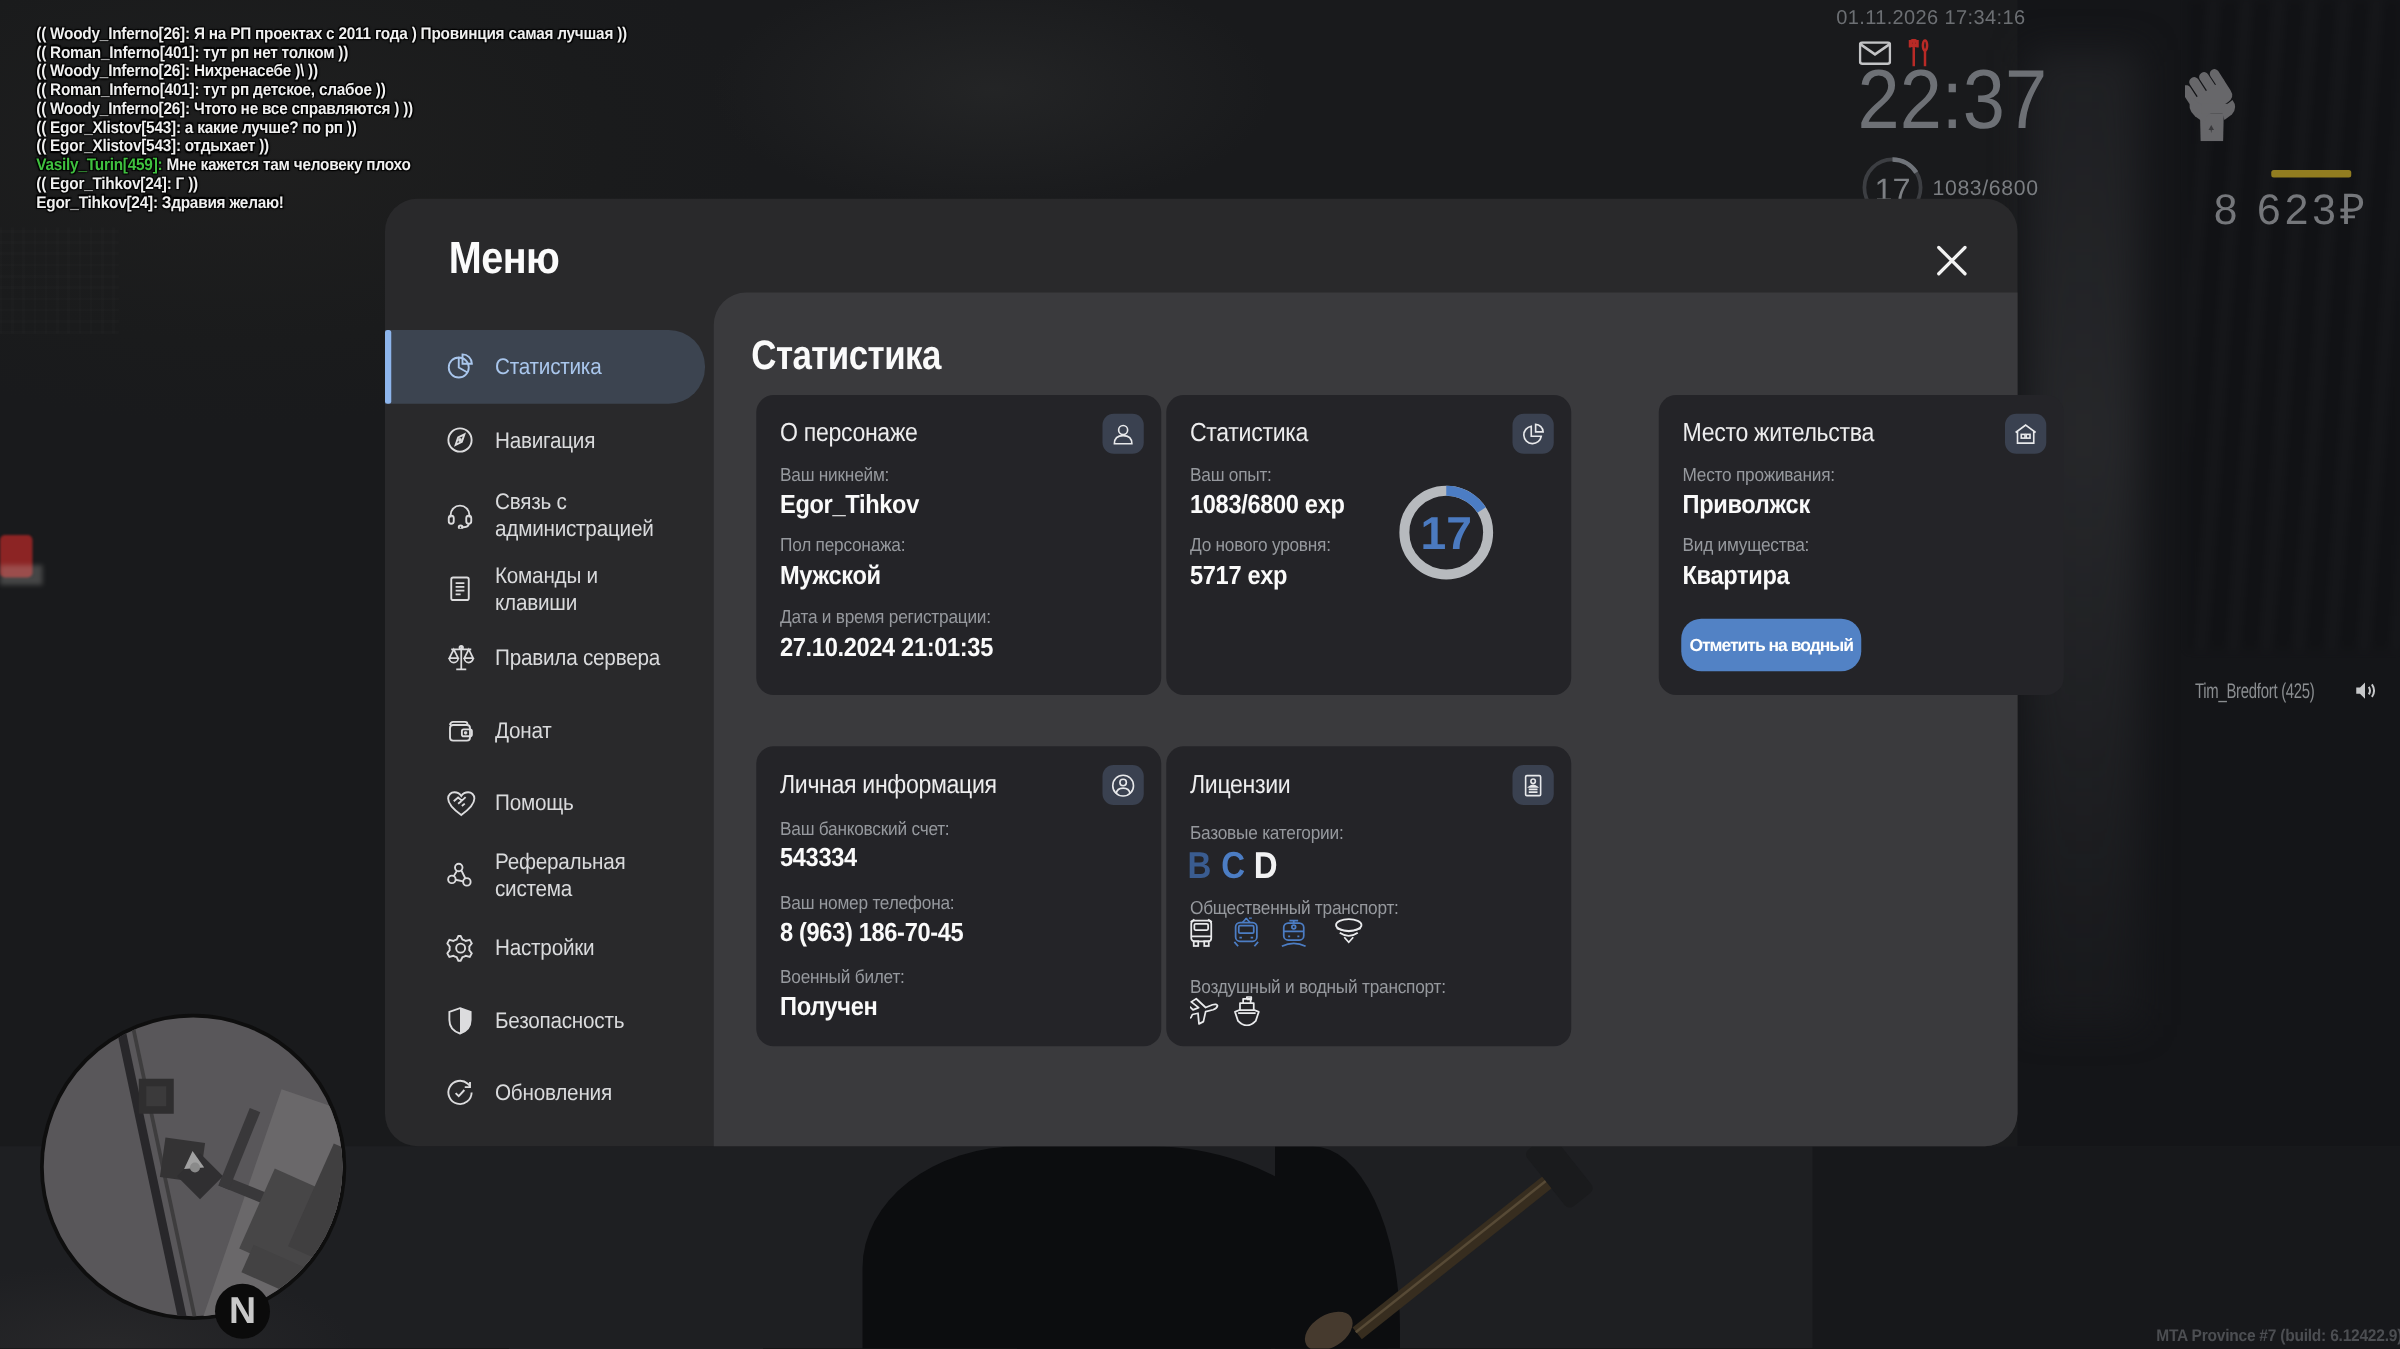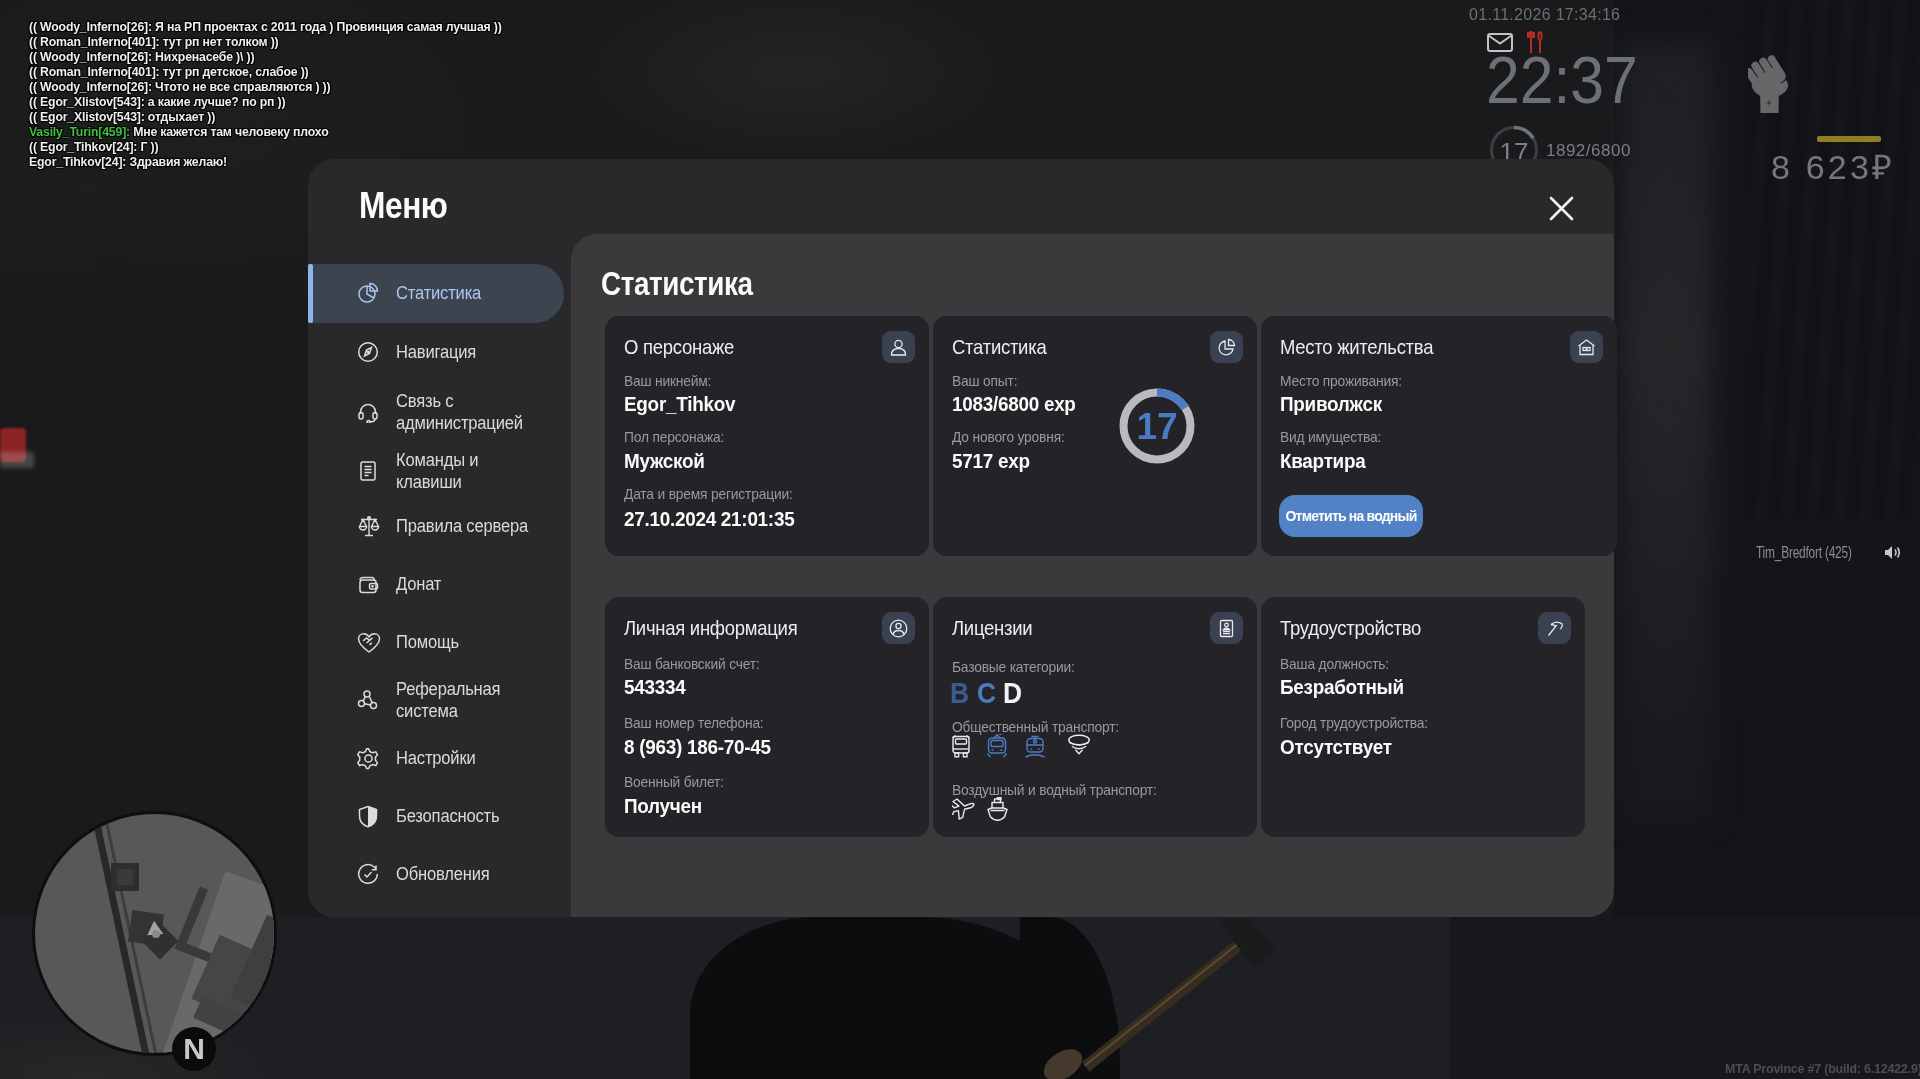--- a/index.html
+++ b/index.html
@@ -163,21 +163,21 @@
   <svg class="abs" style="left:1526px;top:31px" width="19" height="23" viewBox="0 0 19 23">
     <path d="M5 1 v6 M2 1 v6 M8 1 v6 M5 6 v16 M5 6 c-3 0 -3 -5 0 -5 c3 0 3 5 0 5" stroke="#b92a26" stroke-width="2" fill="none"></path>
     <path d="M14 1 c-2 1 -2.5 7 0 9 v12 M14 1 c2 1 2.5 7 0 9" stroke="#b92a26" stroke-width="2" fill="none"></path>
   </svg>
 
   <svg class="abs" style="left:1489px;top:125px" width="50" height="50" viewBox="0 0 50 50">
     <circle cx="25" cy="25" r="22.5" fill="none" stroke="#3c3e42" stroke-width="3"></circle>
     <circle cx="25" cy="25" r="22.5" fill="none" stroke="#70747a" stroke-width="3.6" stroke-dasharray="22.6 118.8" transform="rotate(-90 25 25)" stroke-linecap="butt"></circle>
   </svg>
   <div class="abs" id="hud-lvl17">17</div>
-  <div class="abs" id="hud-exp">1892/6800</div>
+  <div class="abs" id="hud-exp">1083/6800</div>
 
   <svg class="abs" style="left:1748px;top:51px" width="43" height="62" viewBox="0 0 43 62">
     <g fill="#67676a">
       <path d="M12 40 h19 l-0.5 22 h-18 z"></path>
       <g transform="rotate(-33 21 25)">
         <rect x="2.5" y="7" width="7.8" height="17" rx="3.6"></rect>
         <rect x="11.3" y="5" width="7.8" height="19" rx="3.6"></rect>
         <rect x="20.1" y="6" width="7.8" height="18" rx="3.6"></rect>
         <rect x="28.7" y="8.5" width="7.4" height="15" rx="3.5"></rect>
         <path d="M3 20 h33 v10 q0 7 -7 7 h-19 q-7 0 -7 -7 z"></path>
@@ -345,21 +345,21 @@
     <div class="lbl" style="top:56px">Ваш опыт:</div>
     <div class="val" style="top:75.5px">1083/6800 exp</div>
     <div class="lbl" style="top:112px">До нового уровня:</div>
     <div class="val" style="top:133px">5717 exp</div>
     <svg style="position:absolute;left:183px;top:69px" width="82" height="82" viewBox="0 0 82 82">
       <circle cx="41" cy="41" r="33.5" fill="none" stroke="#b7babe" stroke-width="8"></circle>
       <circle cx="41" cy="41" r="33.5" fill="none" stroke="#4c7dc4" stroke-width="8" stroke-dasharray="33.6 176.8" transform="rotate(-90 41 41)"></circle>
       <text x="41" y="54" font-size="37" font-weight="bold" fill="#4b7ac0" text-anchor="middle" font-family="Liberation Sans,sans-serif">17</text>
     </svg>
   </div>
-  <div class="card" style="left:1261px;top:316px;padding-left:32px;">
+  <div class="card" style="left:1327px;top:316px;">
     <div class="title">Место жительства</div>
     <div class="chip">
         <svg width="21" height="21" viewBox="0 0 21 21">
           <g fill="none" stroke="#e8e9eb" stroke-width="1.3">
       <path d="M2.5 9 L10.5 3 L18.5 9 M4 8 v9.5 h13 v-9.5"></path>
       <rect x="7" y="10.5" width="3" height="3"></rect>
             <rect x="11" y="10.5" width="3" height="3"></rect>
           </g>
         </svg>
       </div>
@@ -442,29 +442,13 @@
           <path d="M1 4.5 l4 -2.5 l7.5 7 l5.5 -2.2 q3.5 -1 4 0.8 q-0.5 2.2 -3.5 3.2 l-6 1.5 l-1.8 8 l-3.5 1.8 l-0.8 -8.5 l-4.5 1 l-1.2 2.6 l-2.2 0.5 l0.8 -4.5 l-1.3 -4 l2.2 -0.5 l2.2 2.2 l4.5 -1.8 z"></path>
         </g>
         <g fill="none" stroke="#e9eaec" stroke-width="1.4" stroke-linejoin="round">
           <path d="M40 11 v-5.5 h11 v5.5 M42.5 5.5 v-3.5 h6 v3.5 M38.5 13.5 h14"></path>
           <path d="M45.5 2 v-1.5 h3.5 v2 h-3.5"></path>
           <path d="M36 12.5 l3.5 -1.5 h12 l3.5 1.5 l-2.4 7.2 q-3.4 3.6 -7.1 3.6 q-3.7 0 -7.1 -3.6 z"></path>
         </g>
       </svg>
     </div>
   </div>
-  <div class="card" style="left:1261px;top:597px;">
-    <div class="title">Трудоустройство</div>
-    <div class="chip">
-        <svg width="21" height="21" viewBox="0 0 21 21">
-          <g fill="none" stroke="#e8e9eb" stroke-width="1.3">
-      <path d="M4.5 17.5 L12.8 6.8"></path>
-      <path d="M7 6.5 Q12.5 1.8 18.5 6.3"></path>
-      <path d="M7 6.5 q2.6 0.3 4.6 1.6 M18.5 6.3 q-0.4 2.8 -2 4.8"></path>
-          </g>
-        </svg>
-      </div>
-    <div class="lbl" style="top:58px">Ваша должность:</div>
-    <div class="val" style="top:78px">Безработный</div>
-    <div class="lbl" style="top:117px">Город трудоустройства:</div>
-    <div class="val" style="top:138px">Отсутствует</div>
-  </div>
 </div>
 
 </body></html>

